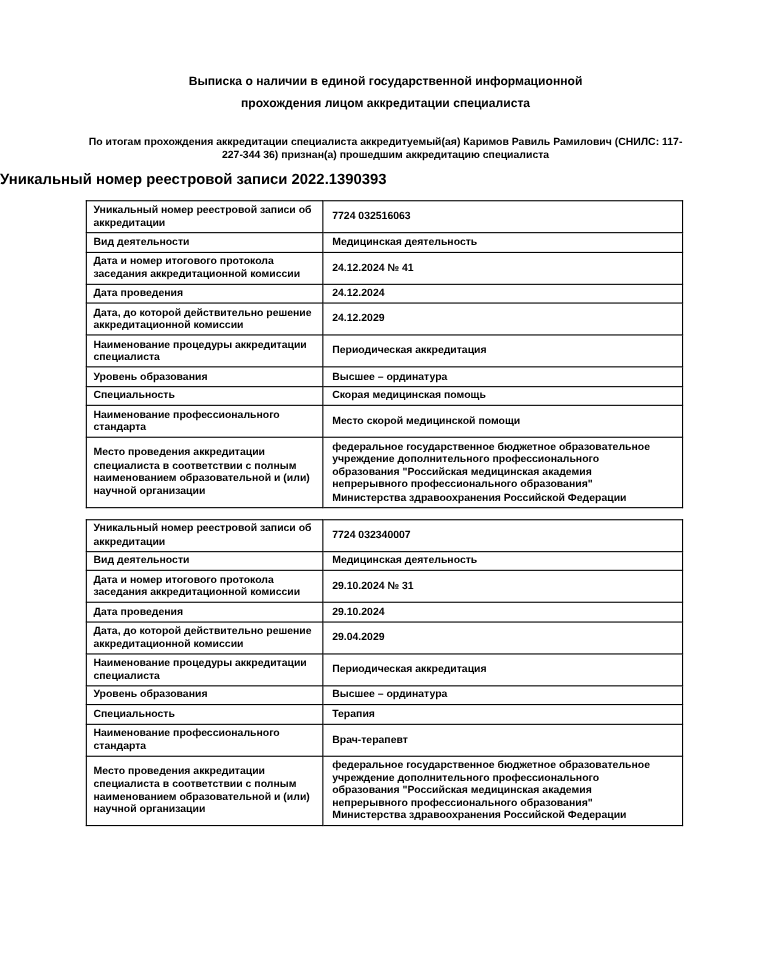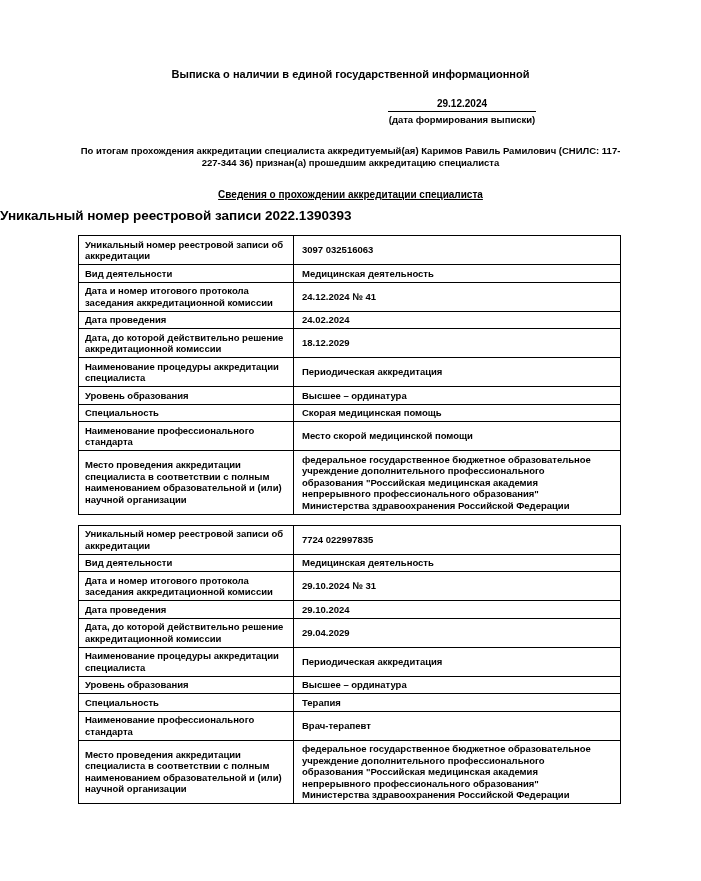--- a/index.html
+++ b/index.html
@@ -80,58 +80,54 @@
     padding: 2.5px 20px 2.5px 8px;
   }
 </style>
 </head>
 <body>
 
 <div class="page">
 
   <div class="doc-title">
     <div>Выписка о наличии в единой государственной информационной</div>
+    <div>прохождения лицом аккредитации специалиста</div>
   </div>
 
-  <div class="date-block">
-    <div class="date-value">29.12.2024</div>
-    <div class="date-caption">(дата формирования выписки)</div>
-  </div>
 
   <div class="intro">По итогам прохождения аккредитации специалиста аккредитуемый(ая) Каримов Равиль Рамилович (СНИЛС: 117-227-344 36) признан(а) прошедшим аккредитацию специалиста</div>
 
-  <div class="section-heading">Сведения о прохождении аккредитации специалиста</div>
 
   <div class="registry-heading">Уникальный номер реестровой записи 2022.1390393</div>
 
   <table class="acc-table">
     <colgroup>
         <col style="width:215px">
         <col style="width:327px">
       </colgroup>
     <tbody>
       <tr>
         <td class="label-cell">Уникальный номер реестровой записи об аккредитации</td>
-        <td class="value-cell">3097 032516063</td>
+        <td class="value-cell">7724 032516063</td>
       </tr>
       <tr>
         <td class="label-cell">Вид деятельности</td>
         <td class="value-cell">Медицинская деятельность</td>
       </tr>
       <tr>
         <td class="label-cell">Дата и номер итогового протокола заседания аккредитационной комиссии</td>
         <td class="value-cell">24.12.2024 № 41</td>
       </tr>
       <tr>
         <td class="label-cell">Дата проведения</td>
-        <td class="value-cell">24.02.2024</td>
+        <td class="value-cell">24.12.2024</td>
       </tr>
       <tr>
         <td class="label-cell">Дата, до которой действительно решение аккредитационной комиссии</td>
-        <td class="value-cell">18.12.2029</td>
+        <td class="value-cell">24.12.2029</td>
       </tr>
       <tr>
         <td class="label-cell">Наименование процедуры аккредитации специалиста</td>
         <td class="value-cell">Периодическая аккредитация</td>
       </tr>
       <tr>
         <td class="label-cell">Уровень образования</td>
         <td class="value-cell">Высшее – ординатура</td>
       </tr>
       <tr>
@@ -150,21 +146,21 @@
   </table>
 
   <table class="acc-table second">
     <colgroup>
         <col style="width:215px">
         <col style="width:327px">
       </colgroup>
     <tbody>
       <tr>
         <td class="label-cell">Уникальный номер реестровой записи об аккредитации</td>
-        <td class="value-cell">7724 022997835</td>
+        <td class="value-cell">7724 032340007</td>
       </tr>
       <tr>
         <td class="label-cell">Вид деятельности</td>
         <td class="value-cell">Медицинская деятельность</td>
       </tr>
       <tr>
         <td class="label-cell">Дата и номер итогового протокола заседания аккредитационной комиссии</td>
         <td class="value-cell">29.10.2024 № 31</td>
       </tr>
       <tr>

